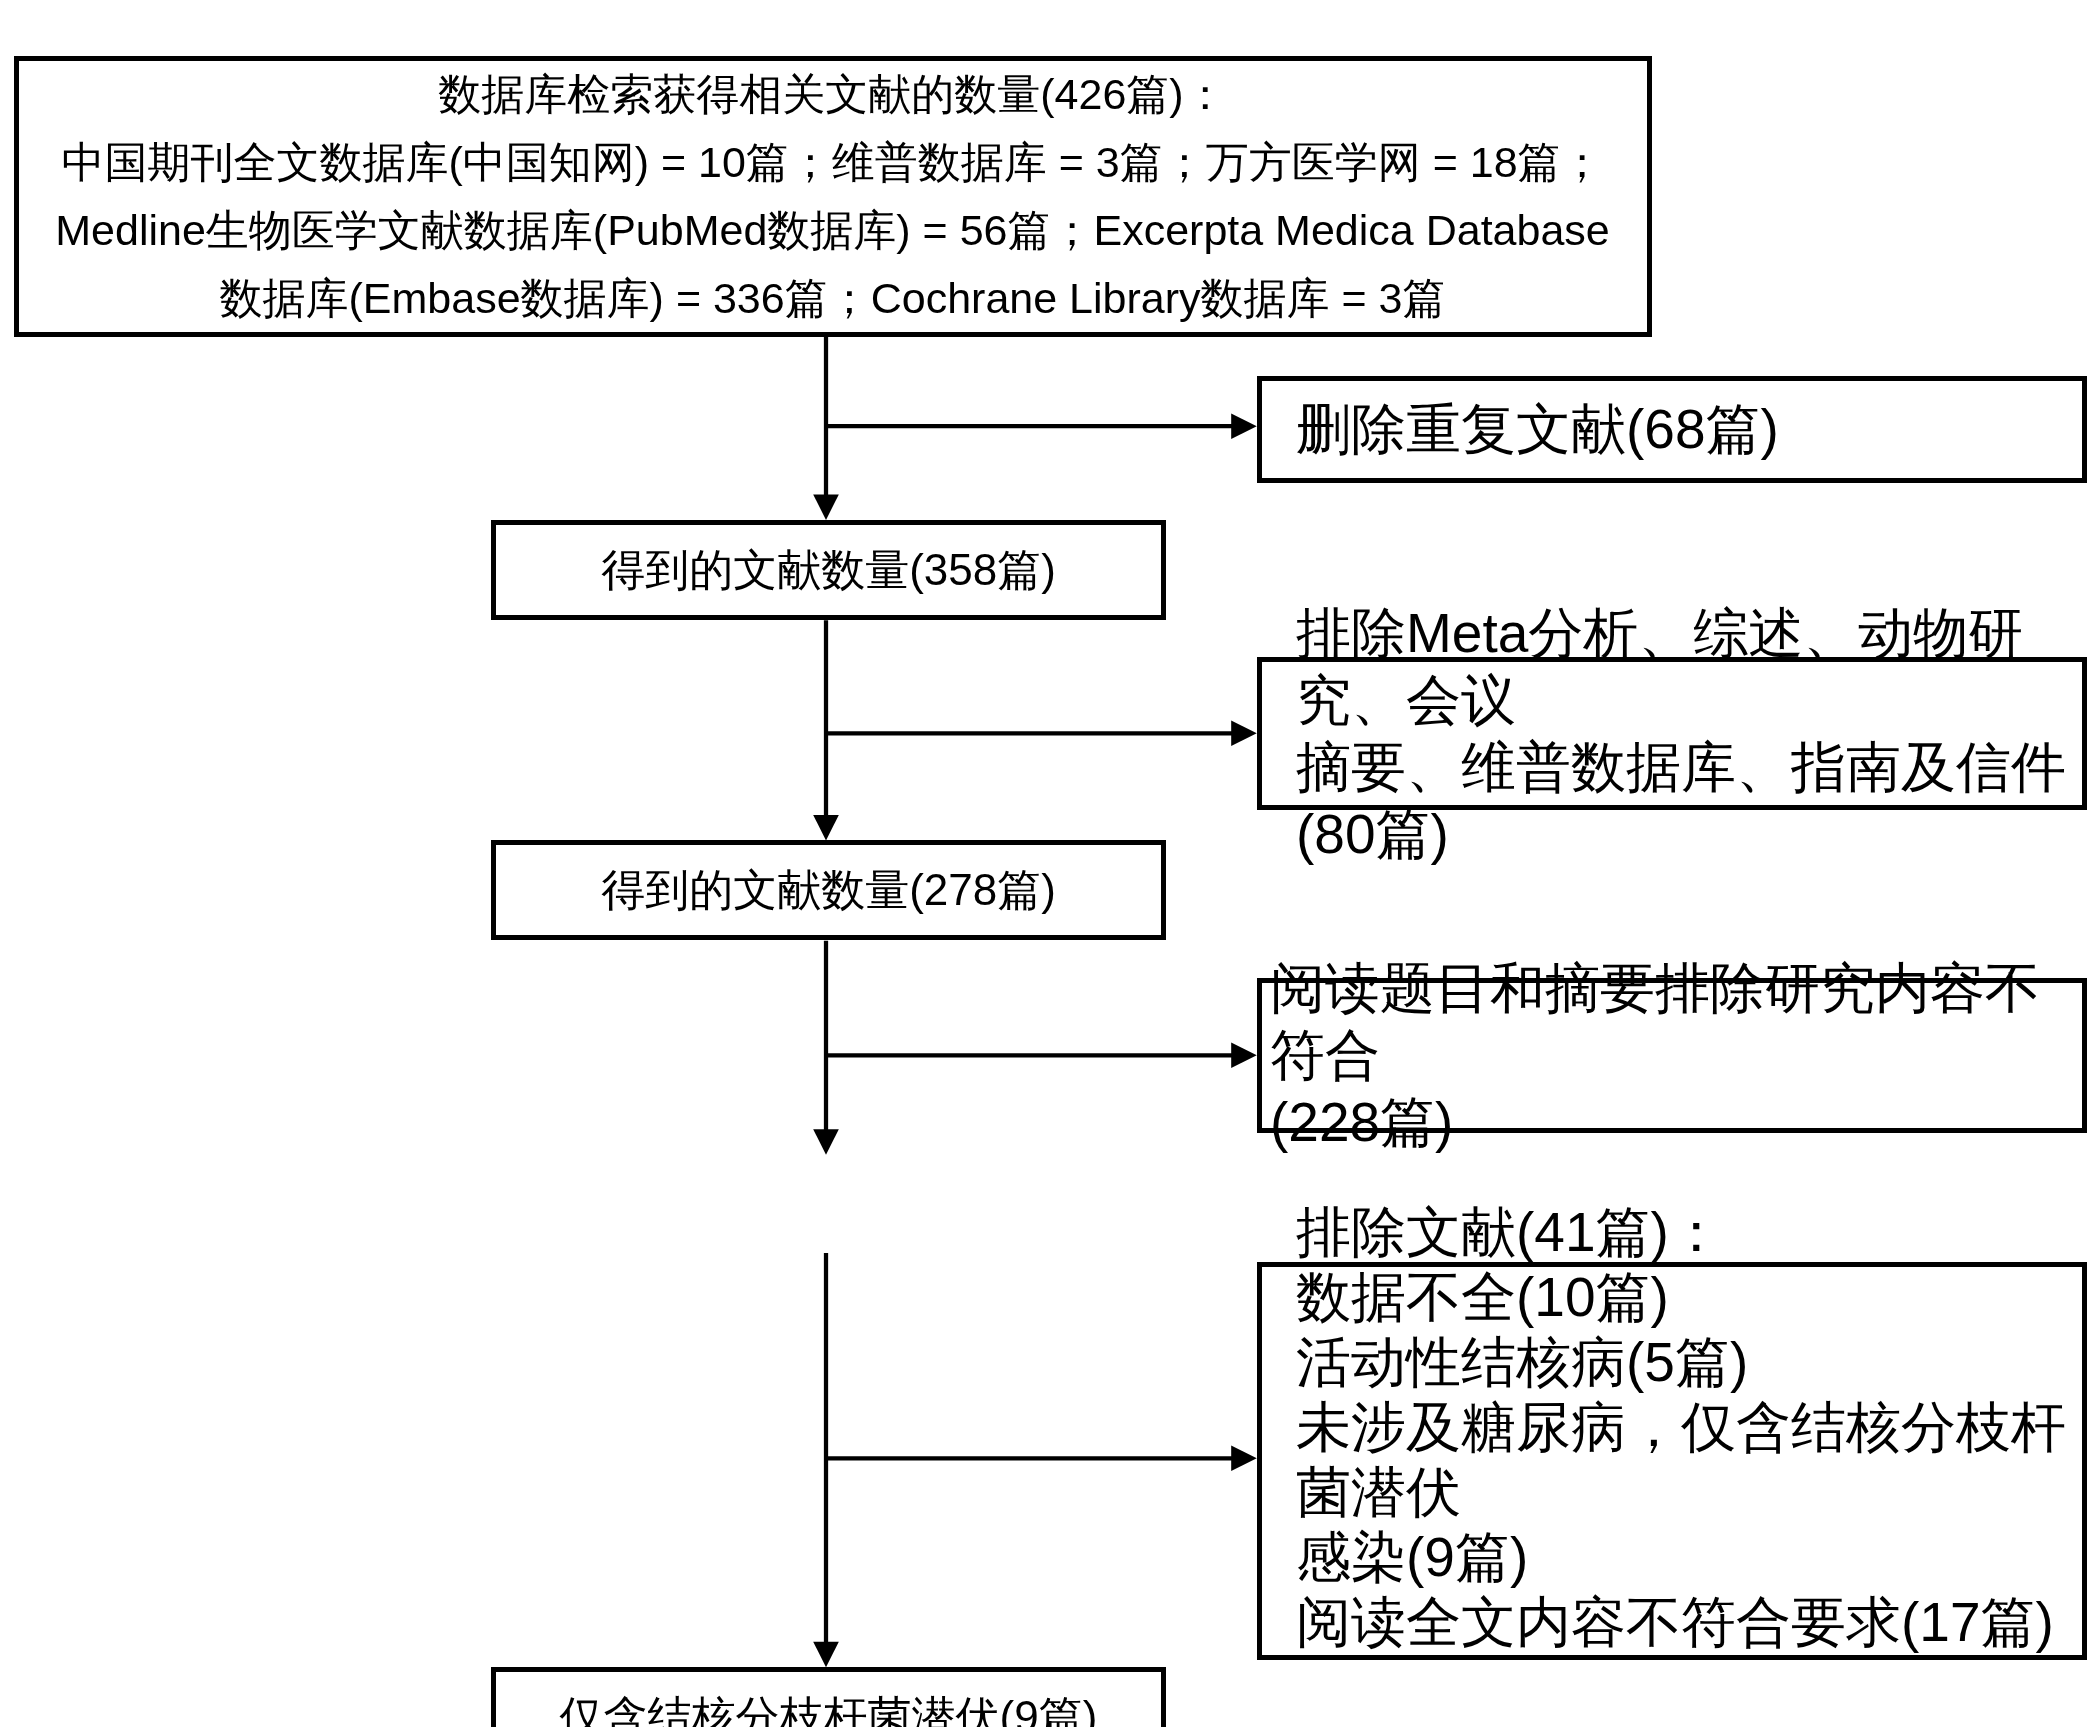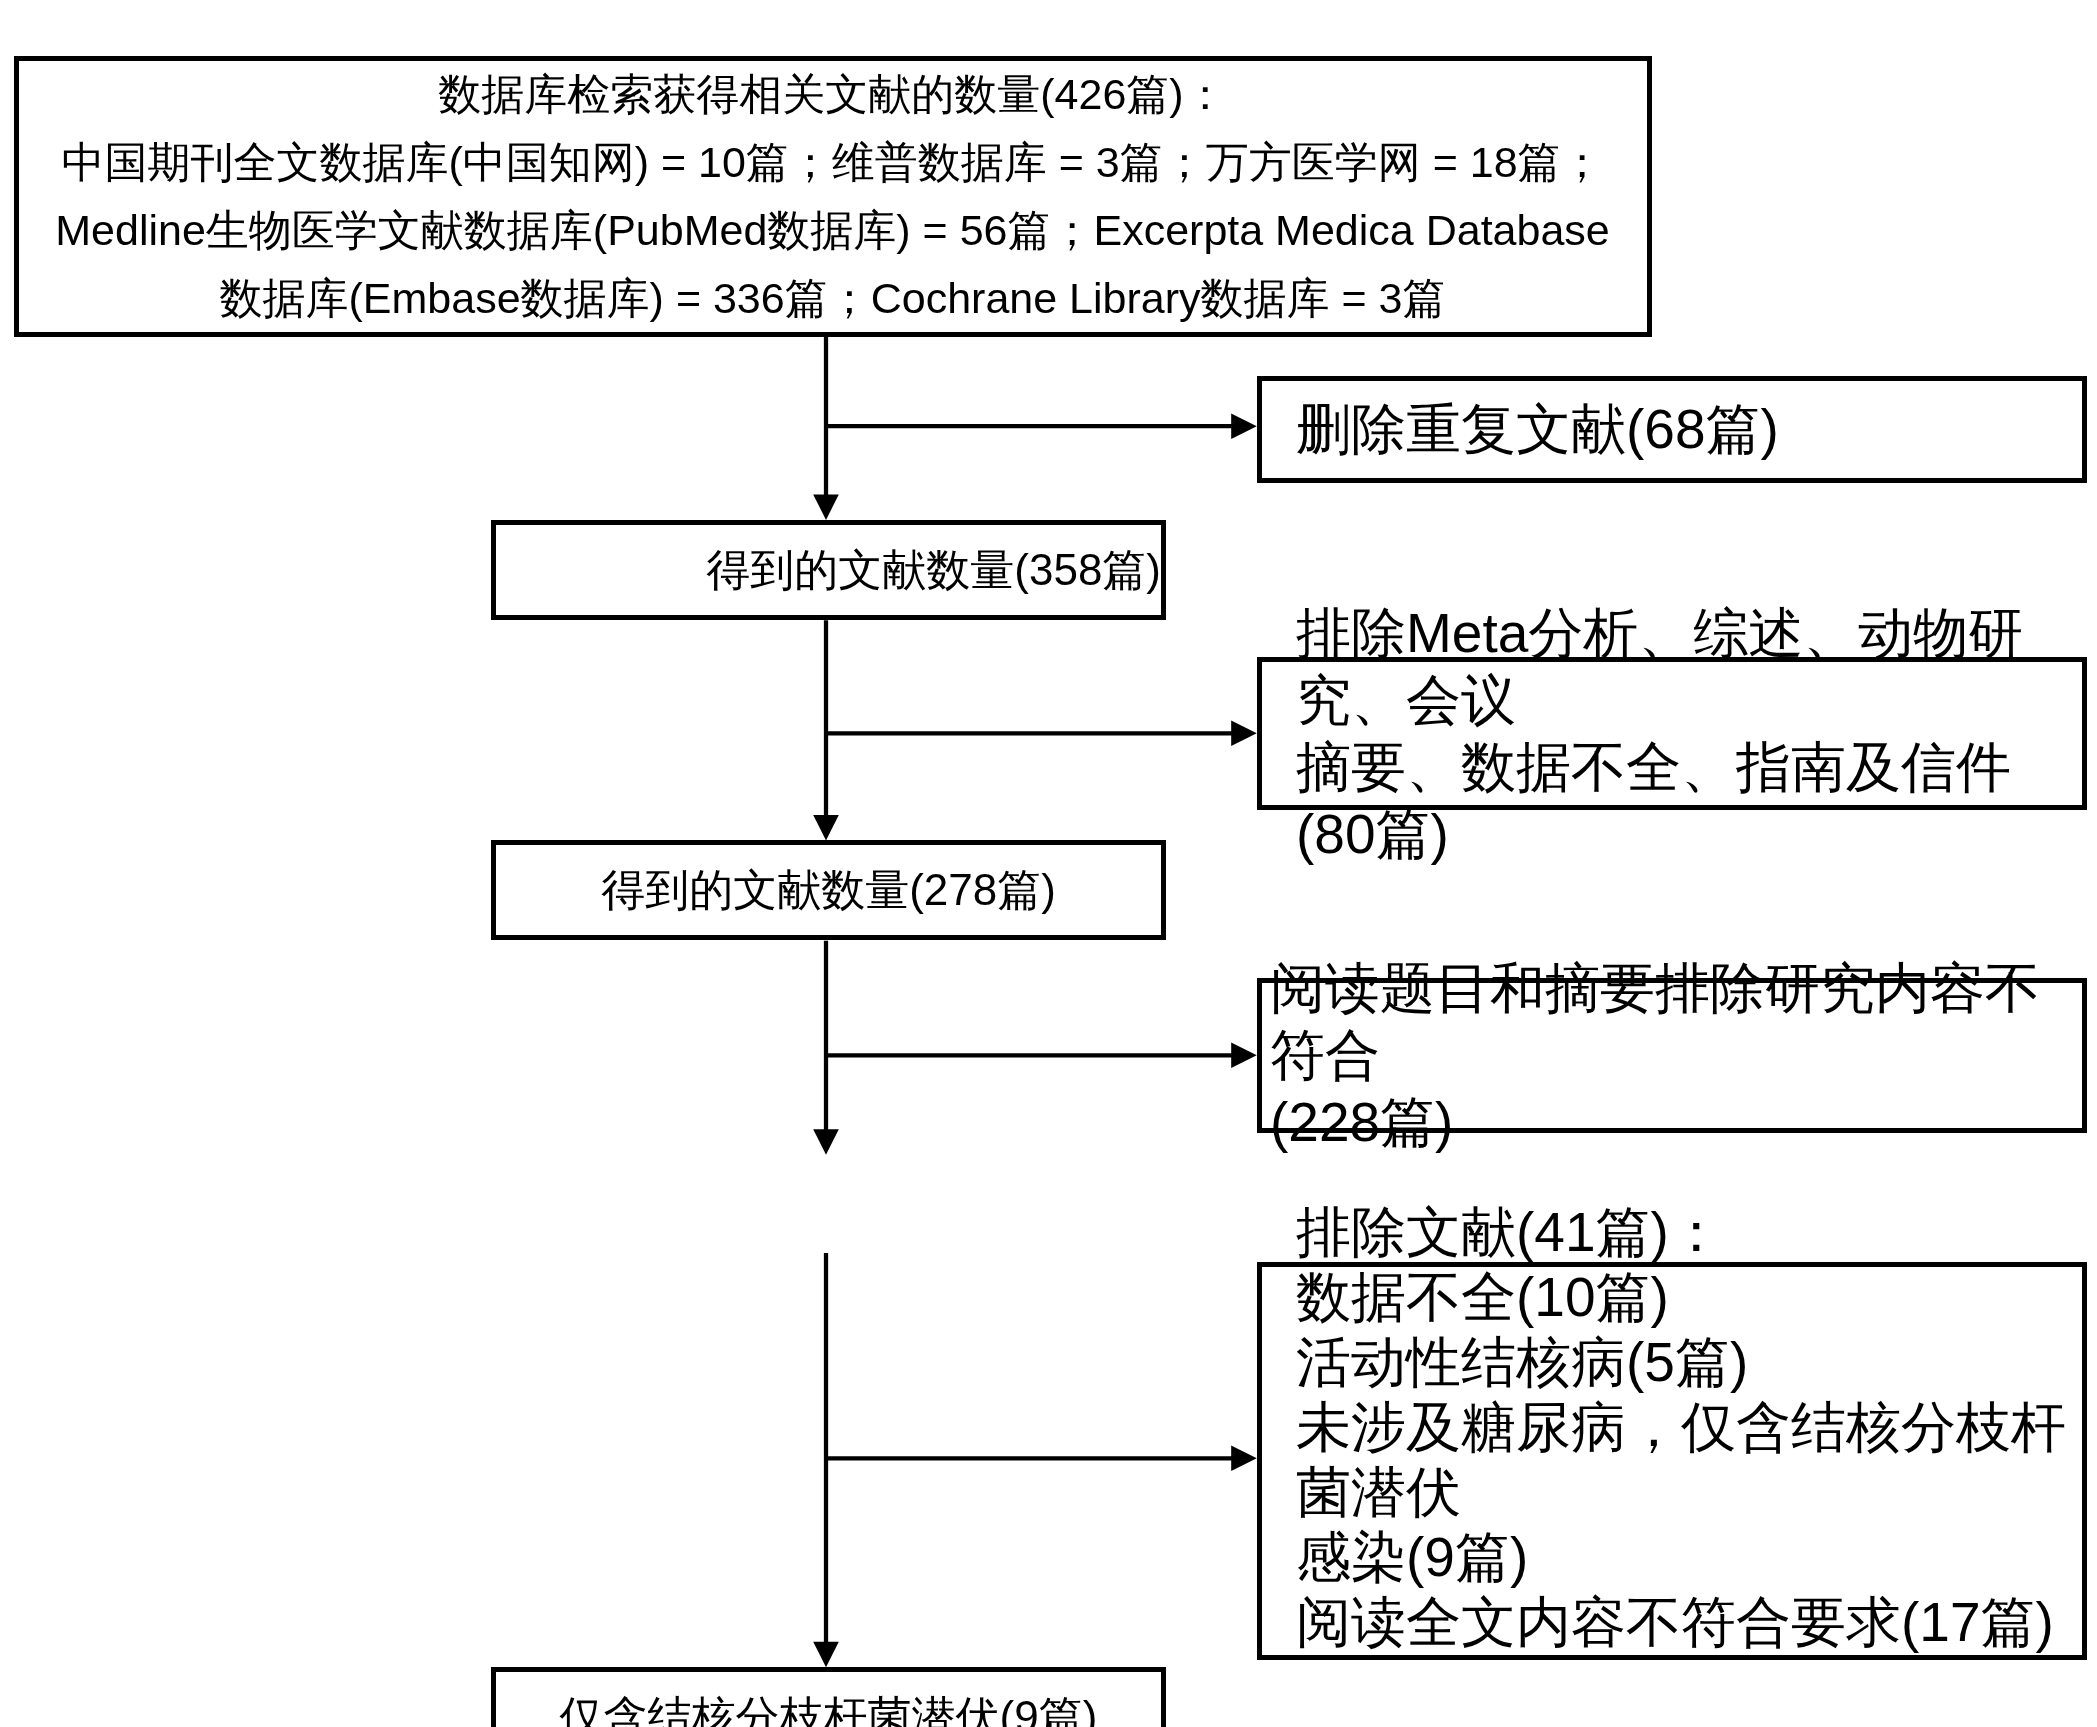--- a/index.html
+++ b/index.html
@@ -96,38 +96,38 @@
 Medline生物医学文献数据库(PubMed数据库) = 56篇；Excerpta Medica Database
 数据库(Embase数据库) = 336篇；Cochrane Library数据库 = 3篇</div>
   </div>
 
   <div class="box excl-box leftalign" style="top:334px; height:107px;">
     <div class="txt">删除重复文献(68篇)</div>
   </div>
 
   <div class="box excl-box leftalign" style="top:615px; height:153px;">
     <div class="txt">排除Meta分析、综述、动物研究、会议
-摘要、数据不全、指南及信件(80篇)</div>
+摘要、维普数据库、指南及信件(80篇)</div>
   </div>
 
   <div class="box excl-box leftalign" style="top:936px; height:155px;padding-left:8px;">
     <div class="txt">阅读题目和摘要排除研究内容不符合
 (228篇)</div>
   </div>
 
   <div class="box excl-box leftalign" style="top:1220px; height:398px; line-height:65px; align-items:flex-end; padding-top:3px;">
     <div class="txt">排除文献(41篇)：
 数据不全(10篇)
 活动性结核病(5篇)
 未涉及糖尿病，仅含结核分枝杆菌潜伏
 感染(9篇)
 阅读全文内容不符合要求(17篇)</div>
   </div>
 
-  <div class="box flow-box centered" style="top:478px;text-align:right;">
+  <div class="box flow-box centered" style="top:478px;">
     <div class="txt">得到的文献数量(358篇)</div>
   </div>
 
   <div class="box flow-box centered" style="top:798px;">
     <div class="txt">得到的文献数量(278篇)</div>
   </div>
 
 
   <div class="box flow-box centered" style="top:1625px;">
     <div class="txt">仅含结核分枝杆菌潜伏(9篇)</div>

